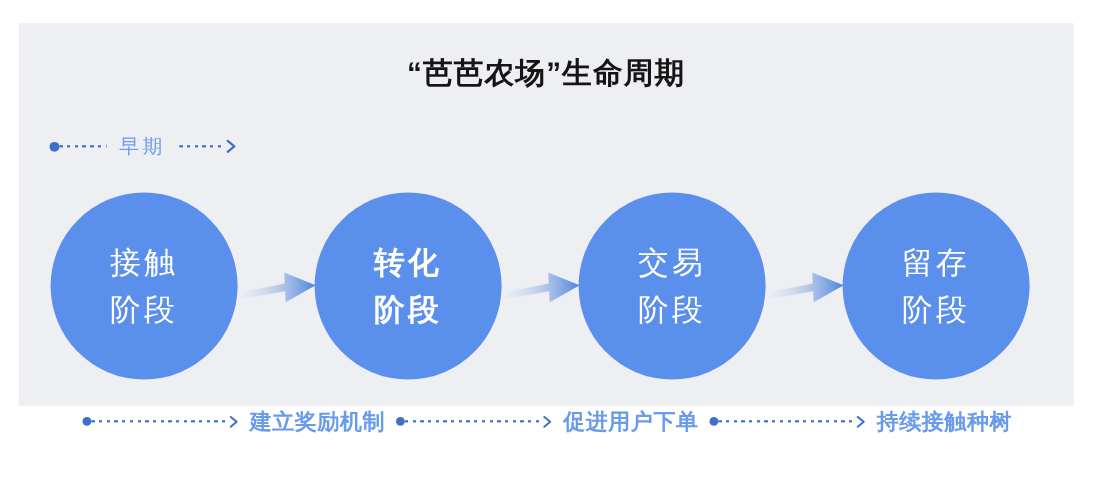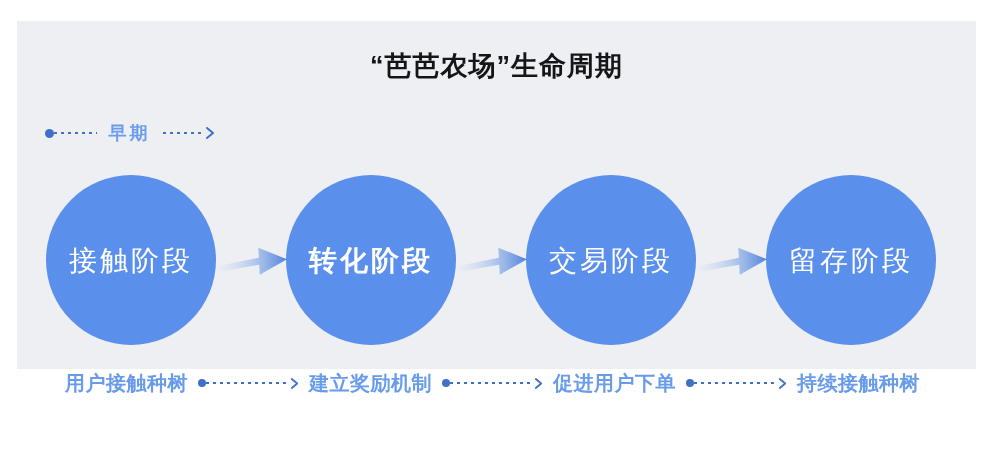--- a/index.html
+++ b/index.html
@@ -14,27 +14,27 @@
     position:absolute; left:0; right:0; top:27px; text-align:center;
     font-size:27px; font-weight:bold; color:#151515; letter-spacing:1px;
   }
 
   
   .timeline { position:absolute; top:103px; height:18px; display:flex; align-items:center; }
   .timeline-early { left:28px; width:170px; }
   .timeline-expansion { left:266px; width:656px; }
   .dot { width:9px; height:9px; border-radius:50%; background:#3E70C8; flex:none; }
   .dashline { height:2px; flex:1; background:repeating-linear-gradient(90deg,#3E70C8 0 3px,transparent 3px 7px); }
-  .phase-label { font-size:18px; font-weight:bold; color:#6D9CEC; margin:0 12px; letter-spacing:3px; white-space:nowrap; }
+  .phase-label { font-size:18px; font-weight:normal; color:#6D9CEC; margin:0 12px; letter-spacing:3px; white-space:nowrap; }
   .chev { flex:none; display:block; }
 
   
   .stage-circle {
     position:absolute; top:154px; width:170px; height:170px; border-radius:50%;
-    background:#5B8FEC; color:#ffffff; display:flex; flex-direction:row;
+    background:#5B8FEC; color:#ffffff; display:flex; flex-direction:column;
     align-items:center; justify-content:center; text-align:center;
     font-size:28px; font-weight:500; line-height:43px; letter-spacing:3px;
   }
   .s0 { left:29px; } .s1 { left:269px;font-weight:bold; } .s2 { left:509px; } .s3 { left:749px; }
 
   
   .flow-arrow { position:absolute; top:216px; width:70px; height:46px; }
   .a0 { left:202px; } .a1 { left:442px; } .a2 { left:682px; }
 
   
@@ -100,21 +100,20 @@
     <defs>
         <linearGradient id="g2" x1="0" y1="0" x2="1" y2="0">
       <stop offset="0" stop-color="#DCE5F2" stop-opacity="0.25"></stop>
           <stop offset="1" stop-color="#4E82DC"></stop>
     </linearGradient>
       </defs>
     <path d="M0 27 L40 21 L40 11 L68 24 L40 38 L40 28 L0 33 Z" fill="url(#g2)" transform="rotate(-3 34 24)"></path>
   </svg>
 
   <div class="captions">
-    <span class="caption">用户接触种树</span>
     <span class="cap-connector">
       <span class="dot"></span>
       <span class="dashline"></span>
       <svg class="chev" width="9" height="13" viewBox="0 0 10 14">
           <path d="M2 2 L8 7 L2 12" fill="none" stroke="#3E70C8" stroke-width="2" stroke-linecap="round" stroke-linejoin="round"></path>
         </svg>
     </span>
     <span class="caption">建立奖励机制</span>
     <span class="cap-connector">
       <span class="dot"></span>

